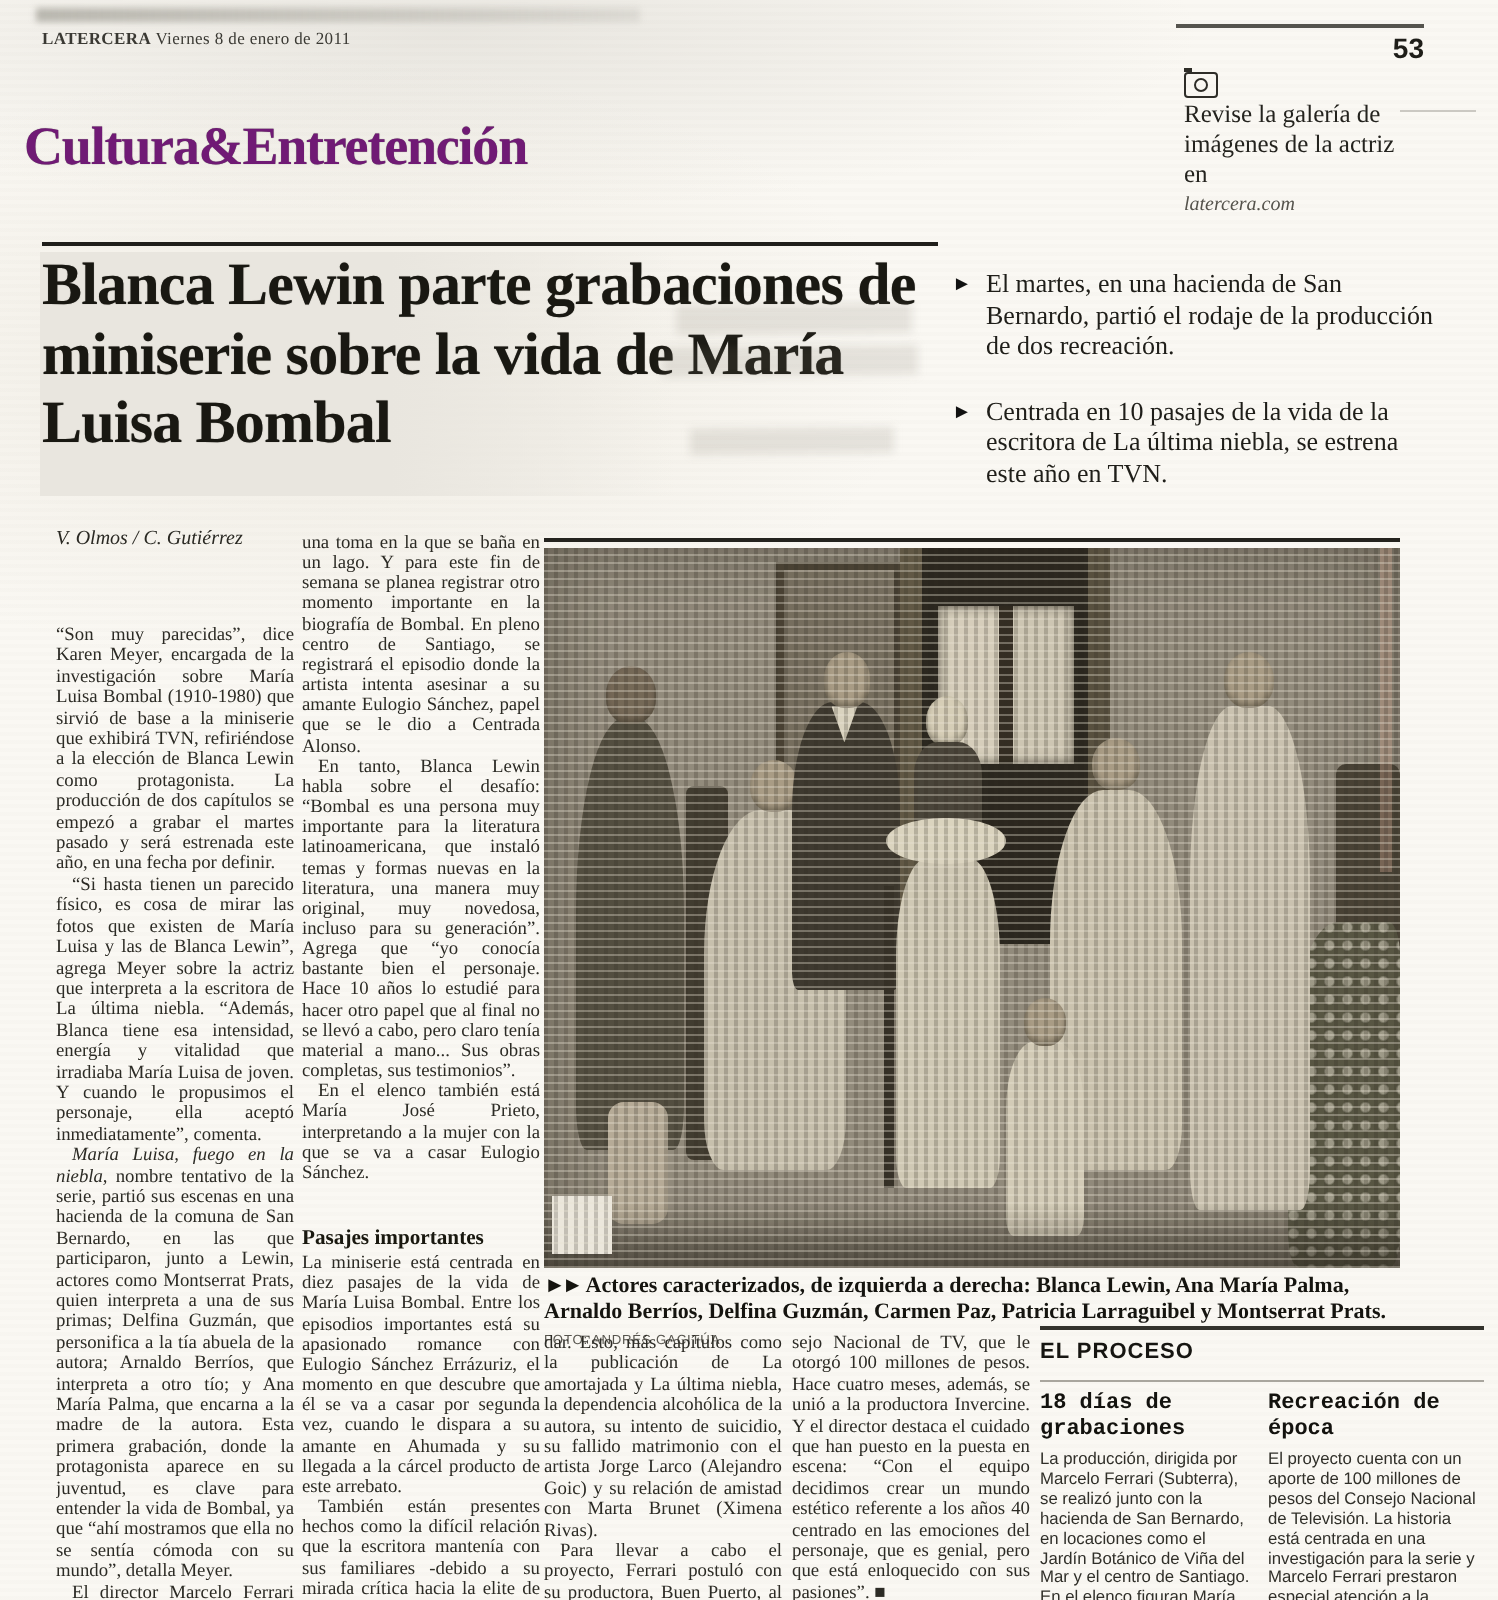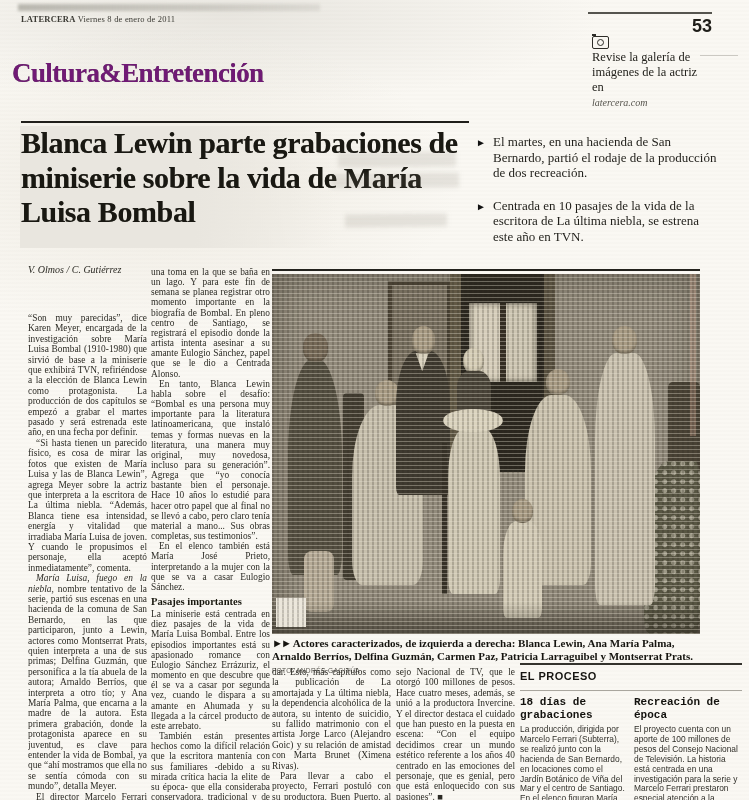--- a/index.html
+++ b/index.html
@@ -15,21 +15,21 @@
   }
   .abs{position:absolute;}
   
   #masthead-smudge{left:18px;top:4px;width:302px;height:7px;
     background:linear-gradient(90deg, rgba(140,138,128,.55), rgba(150,148,140,.18));
     filter:blur(1.6px);}
   #masthead{left:21px;top:14px;font-size:8.5px;color:#3a3933;letter-spacing:.2px;}
   #masthead b{font-weight:700;}
   #top-right-rule{left:588px;top:12px;width:124px;height:2px;background:#55544e;}
   #page-number{left:668px;top:16px;width:44px;text-align:right;
-    font-family:"Liberation Sans",sans-serif;font-weight:700;font-size:18px;color:#1f1e19;}
+    font-family:"Liberation Sans",sans-serif;font-weight:700;font-size:14px;color:#1f1e19;}
   #section-title{left:12px;top:25px;font-size:27px;font-weight:700;letter-spacing:-.6px;color:#701a75;
     text-shadow:0 0 .4px rgba(20,19,15,.6);margin-top:33px;}
   
   #camera-icon{left:592px;top:36px;width:15px;height:11px;border:1.5px solid #2e2d28;border-radius:2px;}
   #camera-icon::before{content:"";position:absolute;left:4px;top:1.5px;width:5px;height:5px;
     border:1.3px solid #2e2d28;border-radius:50%;}
   #camera-icon::after{content:"";position:absolute;left:-1px;top:-3px;width:4px;height:2px;background:#2e2d28;}
   #sidebar-promo{left:592px;top:50px;width:112px;font-size:12.5px;line-height:15px;color:#24231e;}
   #sidebar-site{left:592px;top:97px;font-style:italic;font-size:10px;color:#55534c;}
   #sidebar-rule{left:700px;top:55px;width:38px;height:1px;background:rgba(120,118,110,.35);}
@@ -52,21 +52,21 @@
   #byline{left:28px;top:264px;font-size:10px;font-weight:400;font-style:italic;color:#2a2923;}
   .bodycol{width:119px;overflow:hidden;font-size:9.4px;line-height:10.4px;text-align:justify;
     color:#2c2b25;hyphens:auto;-webkit-hyphens:auto;}
   .bodycol p{margin:0;}
   .bodycol p + p{text-indent:8px;}
   #col1{left:28px;top:281px;height:519px;margin-top:32px;}
   #col2{left:151px;top:267px;height:533px;line-height:10.15px;}
   #col3{left:272px;top:667px;height:133px;}
   #col4{left:396px;top:667px;height:133px;}
   .lead-italic{font-style:italic;}
-  .subhead{font-size:10.6px;font-weight:700;margin:5px 0 2px 0;text-align:left;color:#19180f;}
+  .subhead{font-size:10.6px;font-weight:700;margin:23px 0 2px 0;text-align:left;color:#19180f;}
   
   #photo-rule{left:272px;top:269px;width:428px;height:2px;background:#24231e;}
   #photo{left:272px;top:274px;width:428px;height:360px;overflow:hidden;
     background:
       repeating-conic-gradient(rgba(60,56,48,.28) 0% 25%, rgba(235,230,218,.22) 25% 50%) 0 0/17px 17px,
       repeating-conic-gradient(#a49e92 0% 25%, #6f695e 25% 50%) 0 0/8px 8px,
       #8d8densed;
     background-color:#8d877b;
     box-shadow:inset 0 0 40px rgba(25,22,16,.45);}
   #photo .f{position:absolute;}

